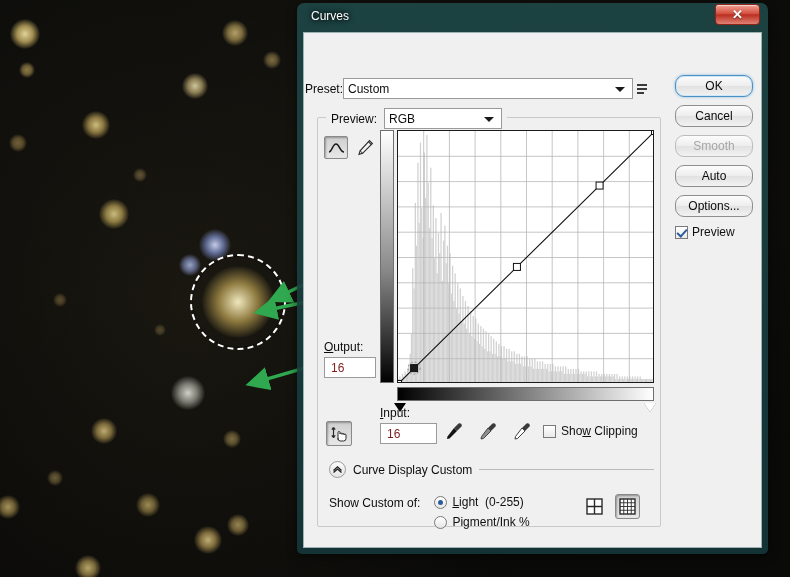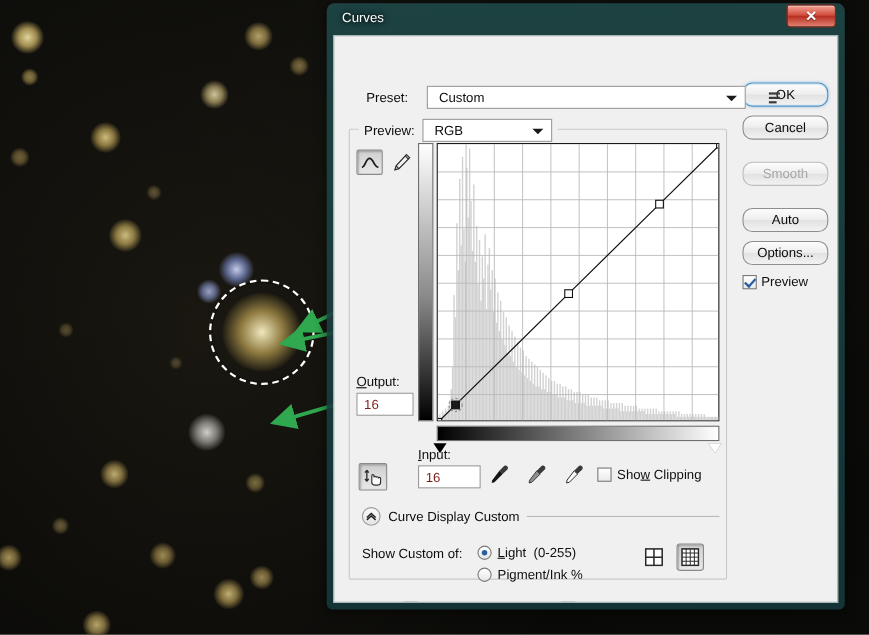--- a/index.html
+++ b/index.html
@@ -106,21 +106,21 @@
     border: 1px solid #8e8e8e;
     border-radius: 9px;
     cursor: pointer;
     font-family: "Liberation Sans", sans-serif;
   }
   .btn.primary {
     border: 1px solid #4a90c4;
     box-shadow: 0 0 0 1px #cfe6f5 inset, 0 0 3px rgba(60,140,200,0.55);
   }
   .btn.disabled { color: #a6a6a6; border-color: #bcbcbc; cursor: default; }
-  .btn.gap { margin-top: 20px; }
+  .btn.gap { margin-top: 8px; }
   .u { text-decoration: underline; }
 
   #preview-row {
     display: flex; align-items: center; gap: 4px;
     margin-top: 4px;
     font-size: 12px; color: #101010;
   }
 
   
   .cb {
@@ -151,30 +151,30 @@
   }
   .rb.on::after {
     content: "";
     position: absolute; left: 3px; top: 3px;
     width: 5px; height: 5px; border-radius: 50%;
     background: #2a5d9e;
   }
 
   
   #preset-row {
-    position: absolute; left: 29px; top: 45px;
-    display: flex; align-items: center; gap: 17px; text-align: center;
+    position: absolute; left: 1px; top: 45px;
+    display: flex; align-items: center; gap: 0; text-align: center;
   }
   .lbl { font-size: 12px; color: #0c0c0c; }
   .combo {
     height: 21px;
     background: #ffffff;
     border: 1px solid #9a9a9a;
     display: flex; align-items: center;
-    padding: 0 10px;
+    padding: 0 4px;
     font-size: 12px; color: #0c0c0c;
     position: relative;
     cursor: pointer;
   }
   .combo .caret {
     position: absolute; right: 7px; top: 8px;
     width: 0; height: 0;
     border-left: 5px solid transparent;
     border-right: 5px solid transparent;
     border-top: 5px solid #1a1a1a;

